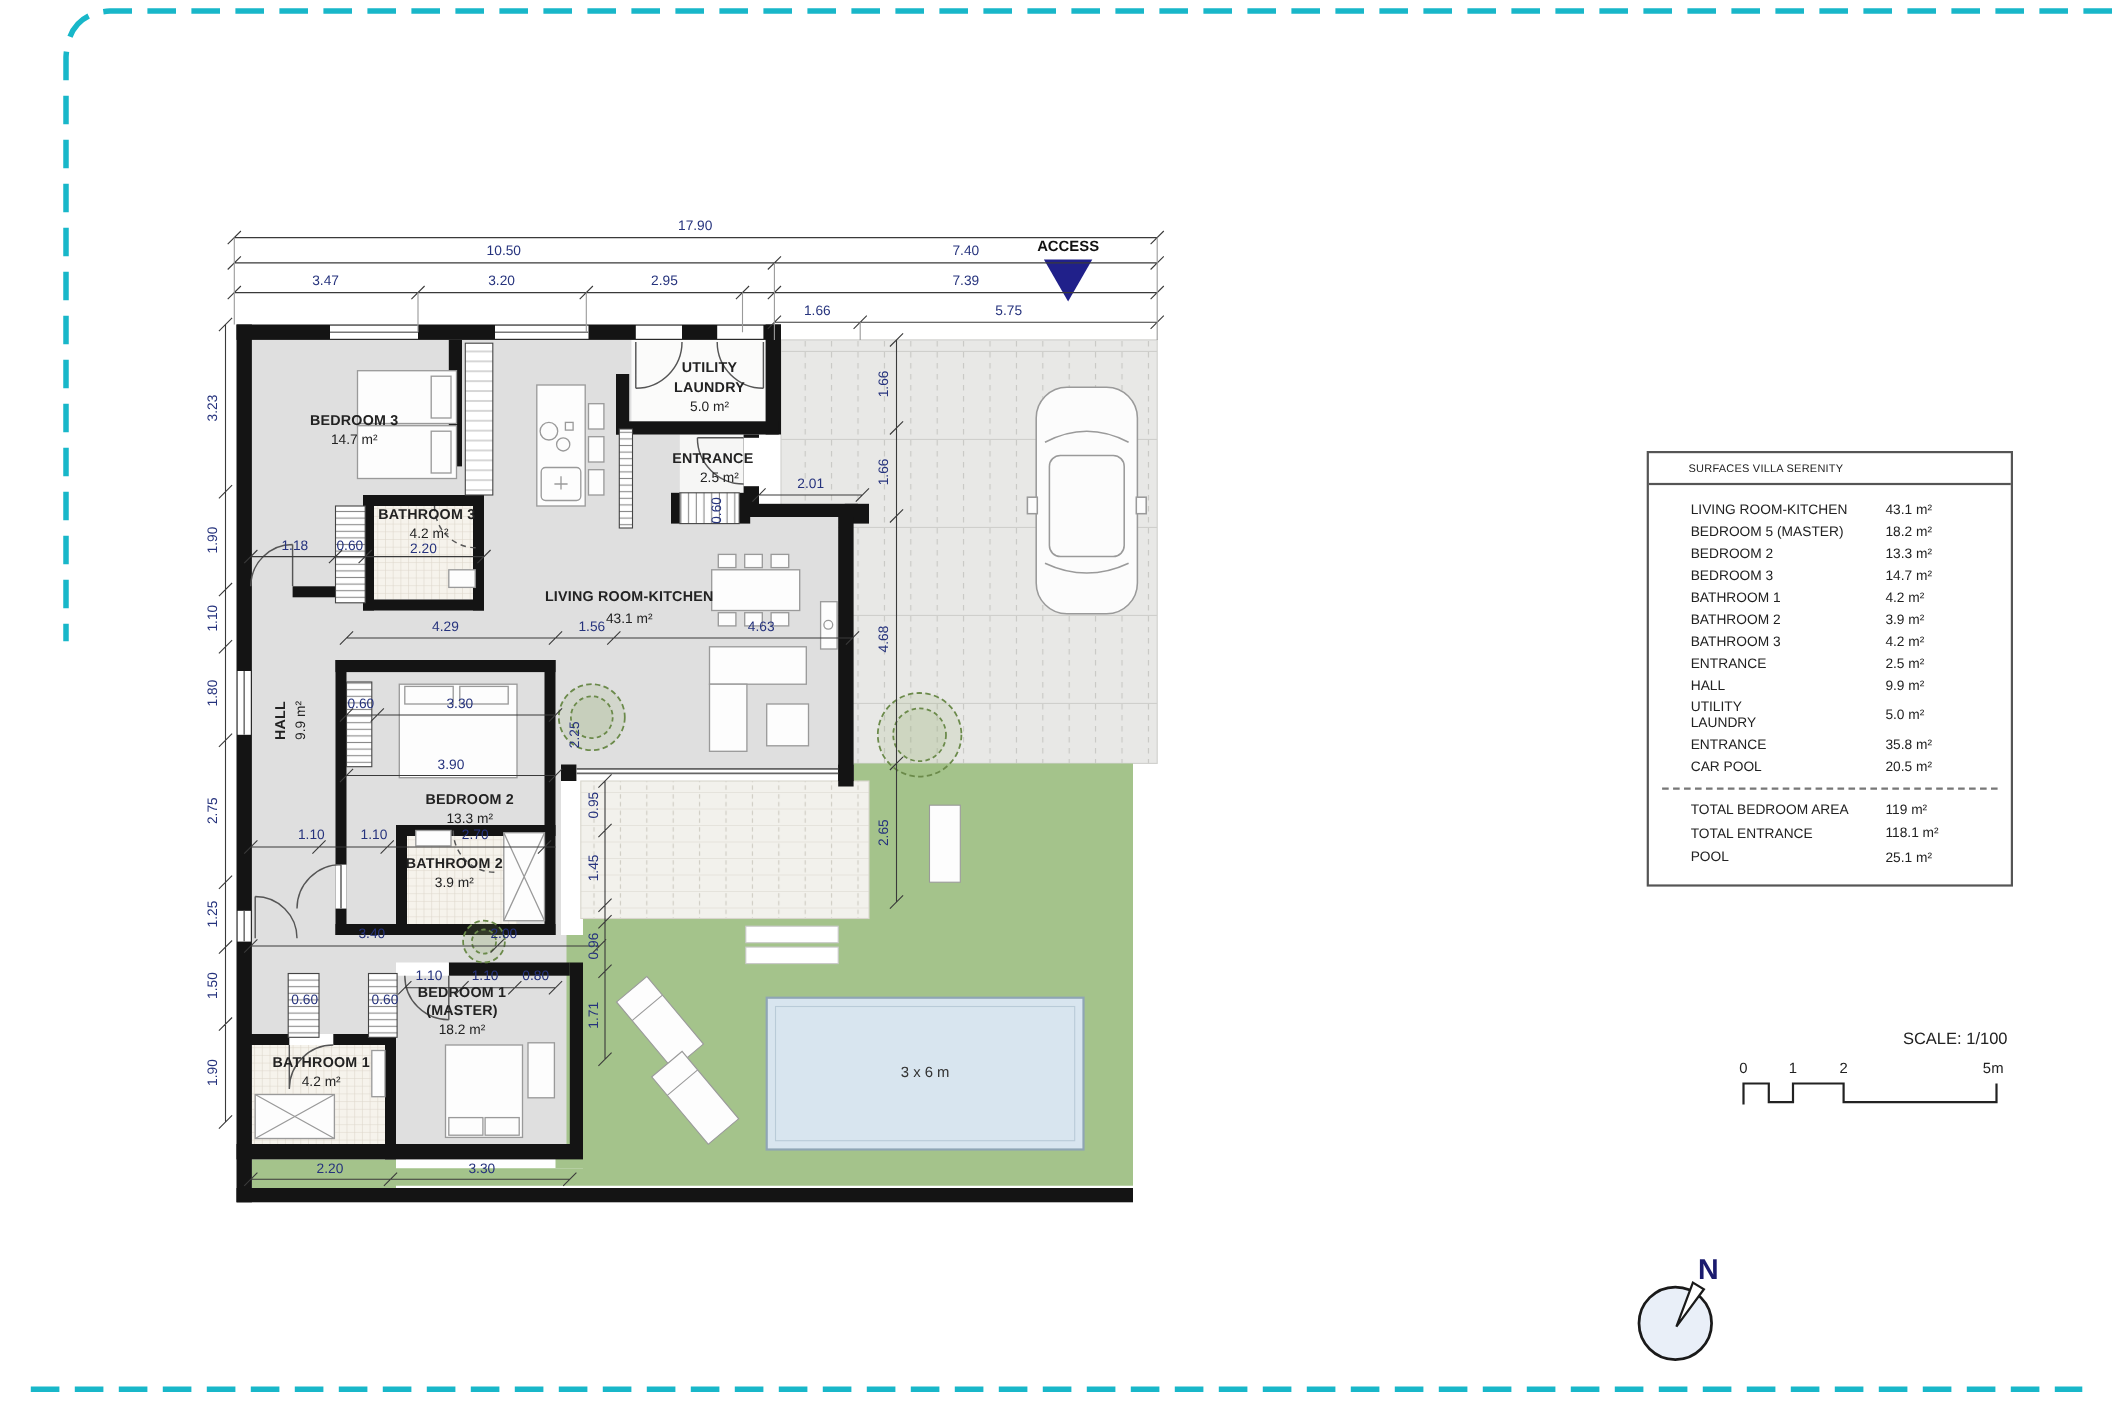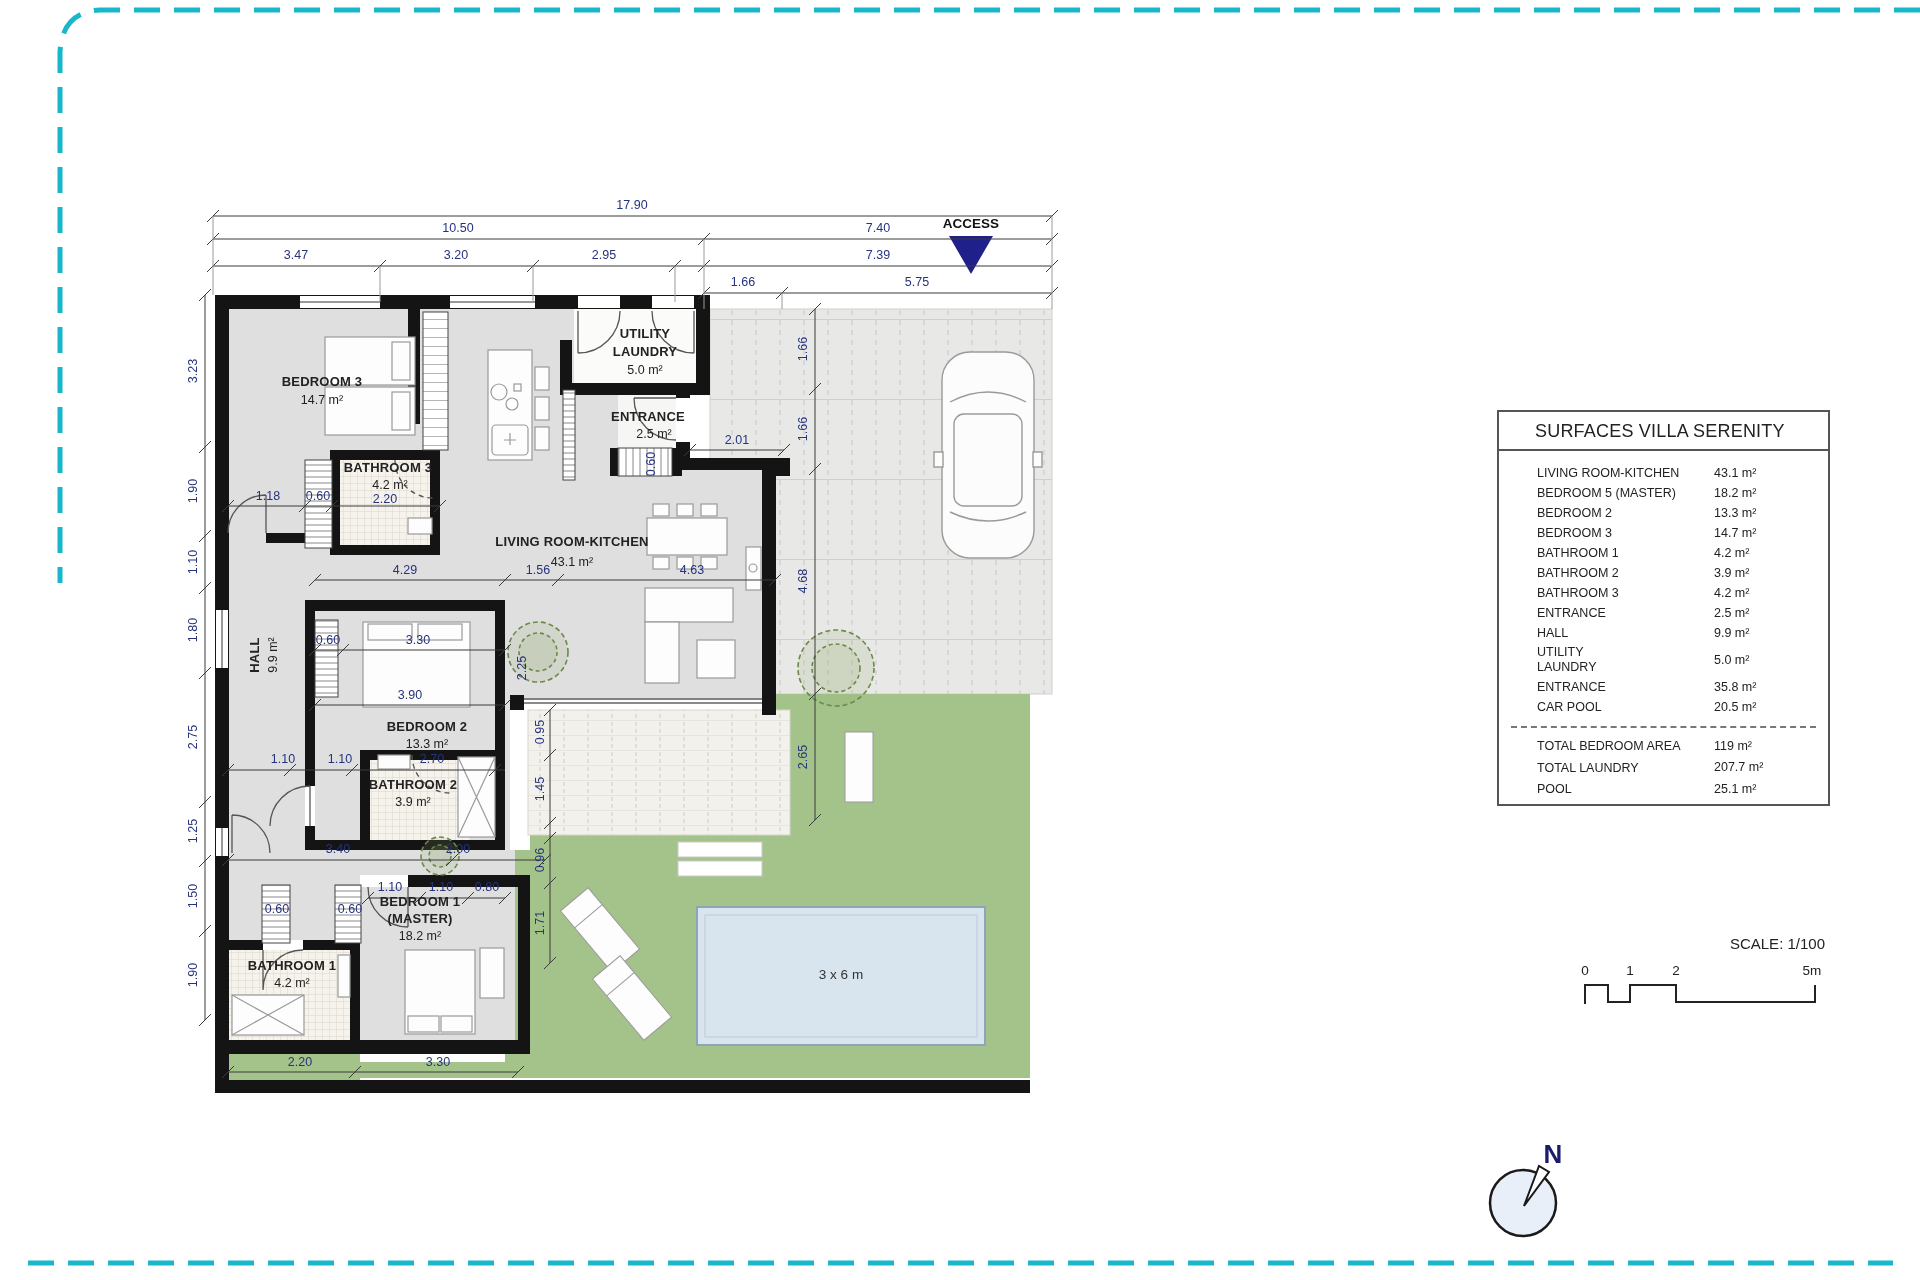--- a/index.html
+++ b/index.html
@@ -10,21 +10,21 @@
   .r{font-size:13px;fill:#222;text-anchor:middle;font-weight:600;letter-spacing:.2px}
   .a{font-size:12.5px;fill:#222;text-anchor:middle}
   .pool{font-size:13.5px;fill:#333;text-anchor:middle}
   .acc{font-size:13.5px;fill:#111;text-anchor:middle;font-weight:600}
   .north{font-size:26px;fill:#1b1b6e;text-anchor:middle;font-weight:600}
   .sc{font-size:13.5px;fill:#222;text-anchor:middle}
   .sct{font-size:15px;fill:#222;text-anchor:end}
   
   .panel{position:absolute;left:1497px;top:410px;width:333px;height:396px;
          border:2px solid #555;background:#fff;box-sizing:border-box;font-size:12.5px}
-  .panel-title{padding:9px 0 7px 36px;border-bottom:2px solid #555;font-size:18px;letter-spacing:.2px}
+  .panel-title{padding:9px 0 7px 36px;border-bottom:2px solid #555;font-size:10px;letter-spacing:.2px}
   .rows{padding:12px 0 0 38px;position:relative}
   .trow{height:20px;position:relative;line-height:20px;white-space:pre-line}
   .trow.tall{height:32px;line-height:14.5px;padding-top:2px}
   .trow .val{position:absolute;left:177px;top:50%;transform:translateY(-50%)}
   .tdivider{border-top:2px dashed #777;margin:9px 12px 0 12px}
   .totals{padding:8px 0 0 38px}
   .totals .trow{height:21.5px;line-height:21.5px}
 </style>
 </head>
 <body>
@@ -363,19 +363,19 @@
       <div class="trow"><span>ENTRANCE</span><span class="val">2.5 m²</span></div>
       <div class="trow"><span>HALL</span><span class="val">9.9 m²</span></div>
       <div class="trow tall"><span>UTILITY
 LAUNDRY</span><span class="val">5.0 m²</span></div>
       <div class="trow"><span>ENTRANCE</span><span class="val">35.8 m²</span></div>
       <div class="trow"><span>CAR POOL</span><span class="val">20.5 m²</span></div>
     </div>
   <div class="tdivider"></div>
   <div class="totals" id="table-totals">
       <div class="trow"><span>TOTAL BEDROOM AREA</span><span class="val">119 m²</span></div>
-      <div class="trow"><span>TOTAL LAUNDRY</span><span class="val">207.7 m²</span></div>
+      <div class="trow"><span>TOTAL ENTRANCE</span><span class="val">118.1 m²</span></div>
       <div class="trow"><span>POOL</span><span class="val">25.1 m²</span></div>
     </div>
 </div>
 
 
 
 
 </body></html>

